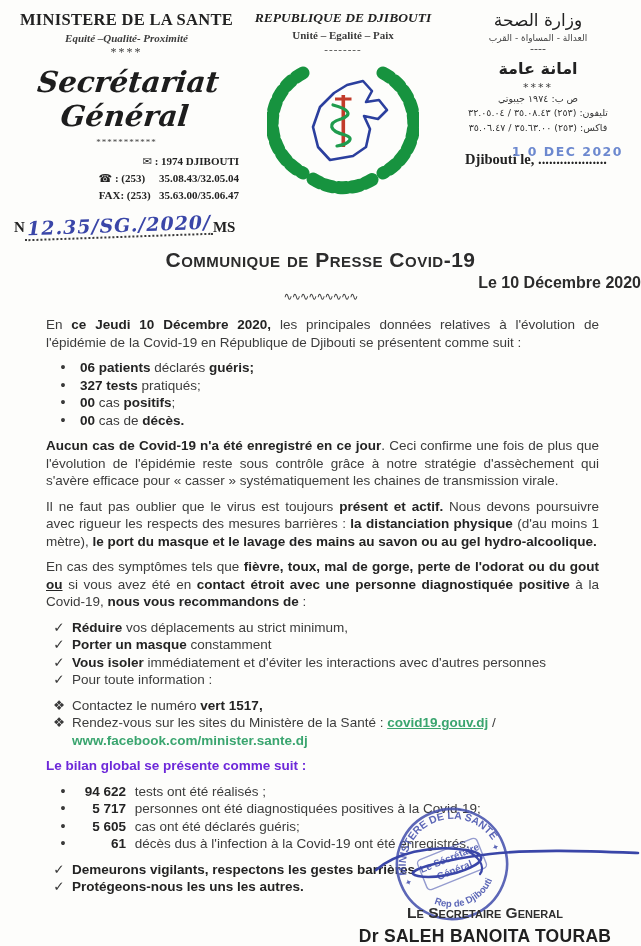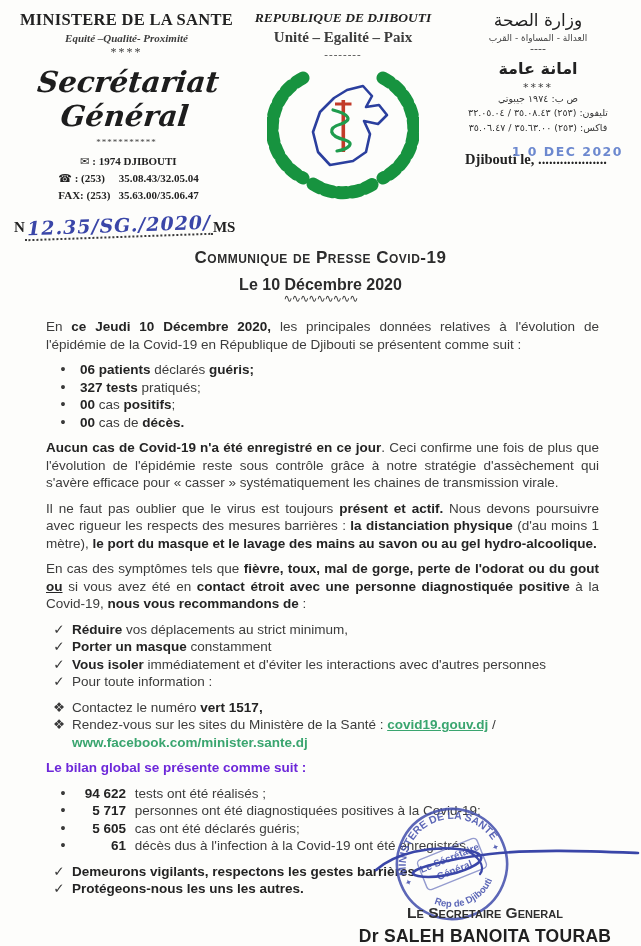--- a/index.html
+++ b/index.html
@@ -9,45 +9,45 @@
   .hdr{display:flex;padding:10px 12px 0 14px;}
   .col-left{width:225px;text-align:center;font-family:"Liberation Serif","DejaVu Serif",serif;}
   .col-center{width:208px;text-align:center;font-family:"Liberation Serif","DejaVu Serif",serif;}
   .col-right{flex:1;text-align:center;font-family:"DejaVu Sans",sans-serif;}
   .min-title{font-weight:bold;font-size:16.5px;letter-spacing:.3px;color:#222;}
   .motto{font-weight:bold;font-style:italic;font-size:11px;margin-top:2px;}
   .stars{font-size:12px;letter-spacing:2px;line-height:10px;margin-top:3px;}
   .script-name{font-family:"DejaVu Serif",serif;font-style:italic;font-weight:bold;
                font-size:29px;color:#1d1d1d;margin-top:8px;transform:skewX(-6deg);}
   .stars2{font-size:9px;letter-spacing:1px;margin-top:4px;}
-  .contacts{margin-top:6px;text-align:center;padding-left:4px;}
+  .contacts{margin-top:6px;text-align:right;padding-left:4px;}
   .contact{font-size:11px;font-weight:bold;color:#222;line-height:1.55;white-space:pre;
            font-family:"Liberation Serif","DejaVu Sans",serif;}
   .ref-line{margin-top:10px;text-align:left;font-size:15px;font-weight:bold;color:#222;white-space:nowrap;}
   .ref-hand{display:inline-block;font-family:"DejaVu Serif",serif;font-style:italic;font-weight:bold;
             font-size:19px;color:var(--ink-blue);border-bottom:2px dotted #3a3a3a;
             transform:rotate(-2deg);padding:0 2px 0 2px;letter-spacing:1px;}
   .rep{font-weight:bold;font-style:italic;font-size:13.5px;color:#222;}
-  .unity{font-weight:bold;font-size:15px;margin-top:3px;}
+  .unity{font-weight:bold;font-size:11px;margin-top:3px;}
   .dash{font-size:11px;letter-spacing:1px;line-height:8px;margin-top:4px;}
   .logo{display:block;margin:2px auto 0;}
   .ar-title{font-weight:normal;font-size:17px;color:#222;direction:rtl;}
   .ar-motto{font-size:9px;direction:rtl;margin-top:3px;color:#444;}
   .ar-dash{font-size:11px;line-height:8px;margin-top:2px;}
   .ar-sec{font-weight:bold;font-size:16px;direction:rtl;margin-top:6px;color:#222;}
   .ar-stars{font-size:11px;letter-spacing:2px;line-height:9px;margin-top:5px;}
   .ar-contact{font-size:9.5px;font-weight:normal;direction:rtl;line-height:1.5;color:#333;}
   .date-line{position:relative;margin-top:16px;padding-right:4px;
              font-family:"Liberation Serif",serif;font-weight:bold;font-size:14.5px;color:#222;white-space:nowrap;}
   .date-stamp{position:absolute;right:6px;top:-7px;color:var(--stamp-blue);
               font-family:"DejaVu Sans",sans-serif;font-weight:bold;font-size:12.5px;letter-spacing:1.5px;}
   
   .title-block{text-align:center;margin-top:10px;}
-  .doc-title{font-variant:small-caps;font-weight:bold;font-size:17px;color:#2c2c2c;letter-spacing:.5px;}
-  .doc-date{font-weight:bold;font-size:16px;color:#2c2c2c;margin-top:8px;}
+  .doc-title{font-variant:small-caps;font-weight:bold;font-size:21px;color:#2c2c2c;letter-spacing:.5px;}
+  .doc-date{font-weight:bold;font-size:16px;color:#2c2c2c;margin-top:2px;text-align:right;}
   .squiggle{font-family:"DejaVu Sans",sans-serif;font-size:11px;letter-spacing:-1px;color:#3a3a3a;line-height:10px;}
   
   .body{padding:6px 42px 0 46px;font-size:13.5px;line-height:17.5px;text-align:justify;}
   .body p{margin:8px 0;}
   .b{font-weight:bold;color:#242424;}
   .u{text-decoration:underline;}
   .g{color:var(--link-green);}
   .list{margin:2px 0 8px;}
   .li{display:flex;text-align:left;}
   .marker{flex:0 0 34px;text-align:center;font-family:"DejaVu Sans",sans-serif;color:#3a3a3a;}

